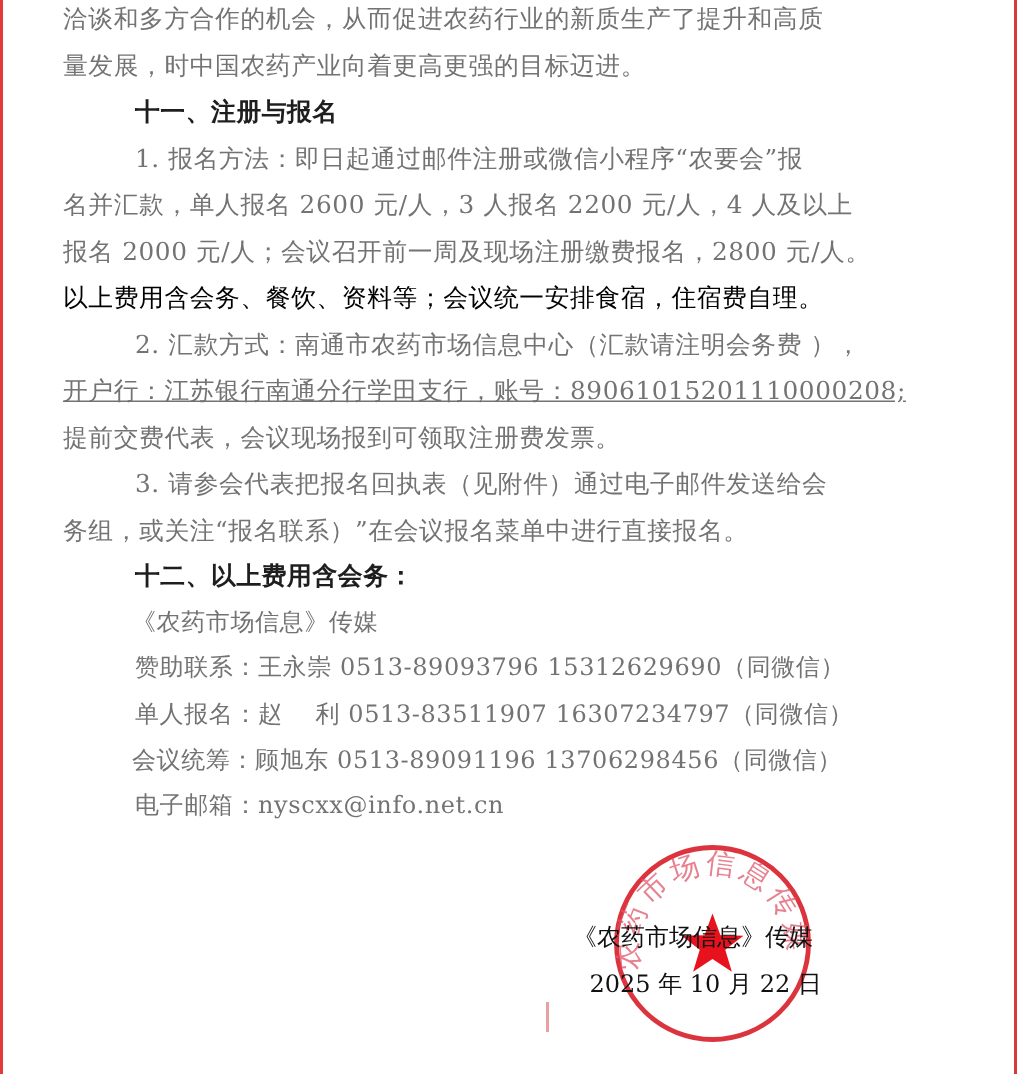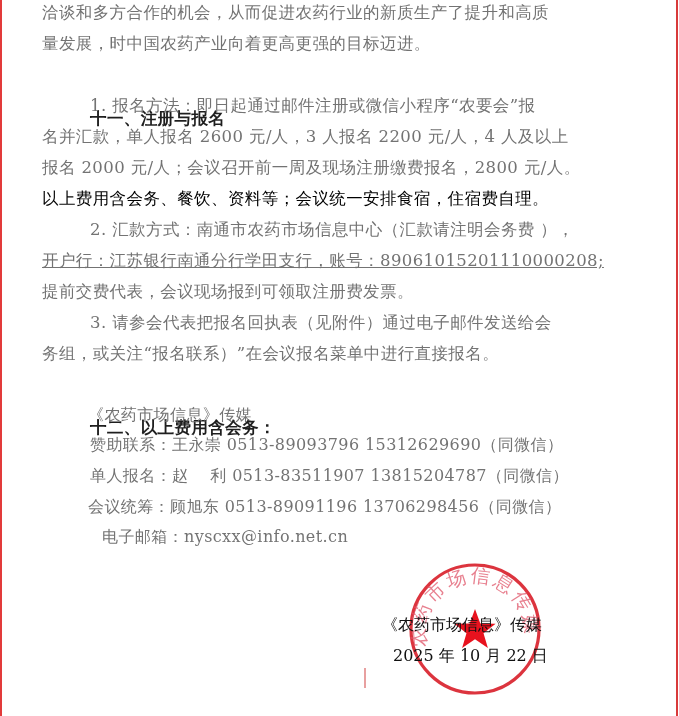--- a/index.html
+++ b/index.html
@@ -34,21 +34,20 @@
       line-height: 22px;
       letter-spacing: 0.4px;
       color: #737373;
     }
     .line.light { color: #000000; }
     .line.heading {
       font-family: "DejaVu Sans", "Liberation Sans", sans-serif;
       font-weight: bold;
       color: #1e1e1e;
       font-size: 16.5px;
-      margin-top: 44px;
     }
     .line.contact { font-size: 16px; }
     .stamp {
       position: absolute;
       left: 408px; top: 562px;
       width: 134px; height: 134px;
     }
     .signoff {
       position: absolute;
       white-space: nowrap;
@@ -91,28 +90,28 @@
 <div class="line contact" style="left:88px; top:404px;">《农药市场信息》传媒</div>
 
 <div class="line contact" style="left:90px; top:434px;">
   <span>赞助联系：</span><span>王永崇</span>
   <span>0513-89093796</span>
   <span>15312629690</span><span>（同微信）</span>
 </div>
 <div class="line contact" style="left:90px; top:465px;">
   <span>单人报名：</span><span>赵　 利</span>
   <span>0513-83511907</span>
-  <span>13815204787</span><span>（同微信）</span>
+  <span>16307234797</span><span>（同微信）</span>
 </div>
 <div class="line contact" style="left:88px; top:496px;">
   <span>会议统筹：</span><span>顾旭东</span>
   <span>0513-89091196</span>
   <span>13706298456</span><span>（同微信）</span>
 </div>
-<div class="line contact" style="left:102px; top:526px;text-align:right;">
+<div class="line contact" style="left:90px; top:526px;text-align:right;">
   <span>电子邮箱：</span><span>nyscxx@info.net.cn</span>
 </div>
 
 <svg class="stamp" viewBox="0 0 134 134" xmlns="http://www.w3.org/2000/svg">
   <circle cx="67" cy="67" r="64" fill="none" stroke="#d9232e" stroke-width="3.2" opacity="0.92"></circle>
   <defs>
     <path id="sealArc" d="M 22 92 A 50 50 0 1 1 112 92"></path>
   </defs>
   <text font-family="DejaVu Serif, serif" font-size="19" fill="#e0566a" opacity="0.75" letter-spacing="3">
     <textPath href="#sealArc" startOffset="4%">农药市场信息传媒</textPath>

